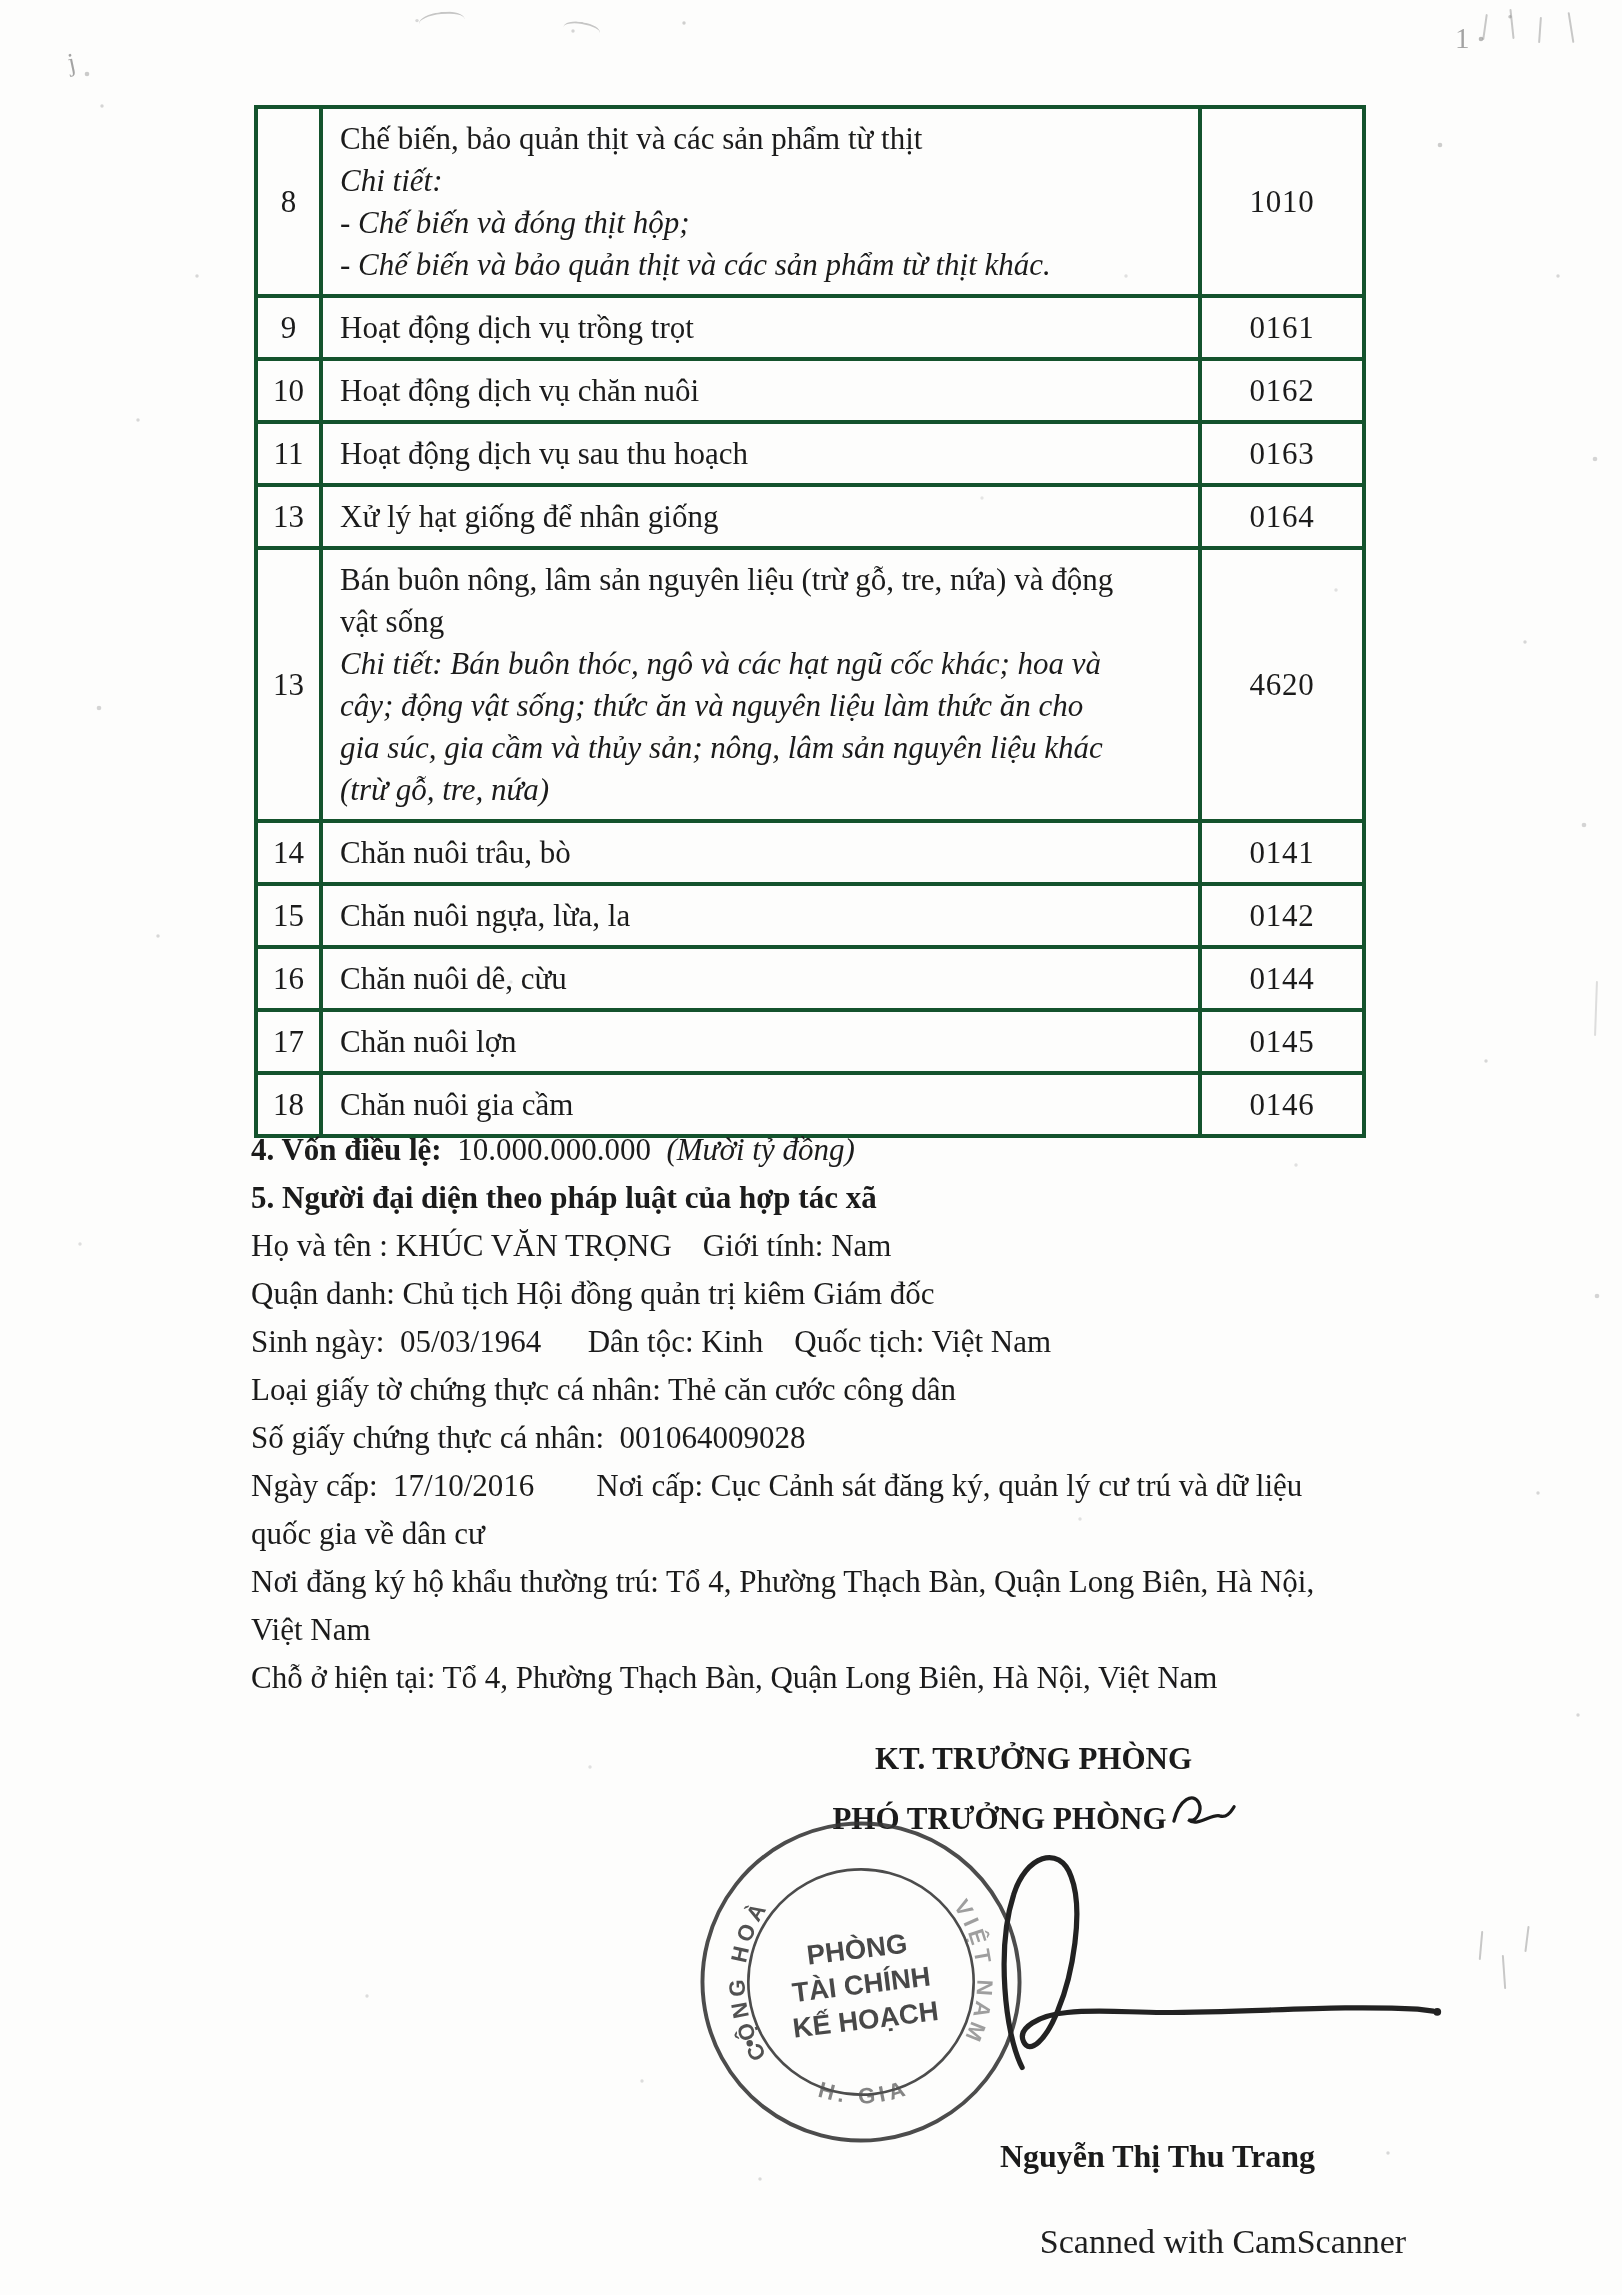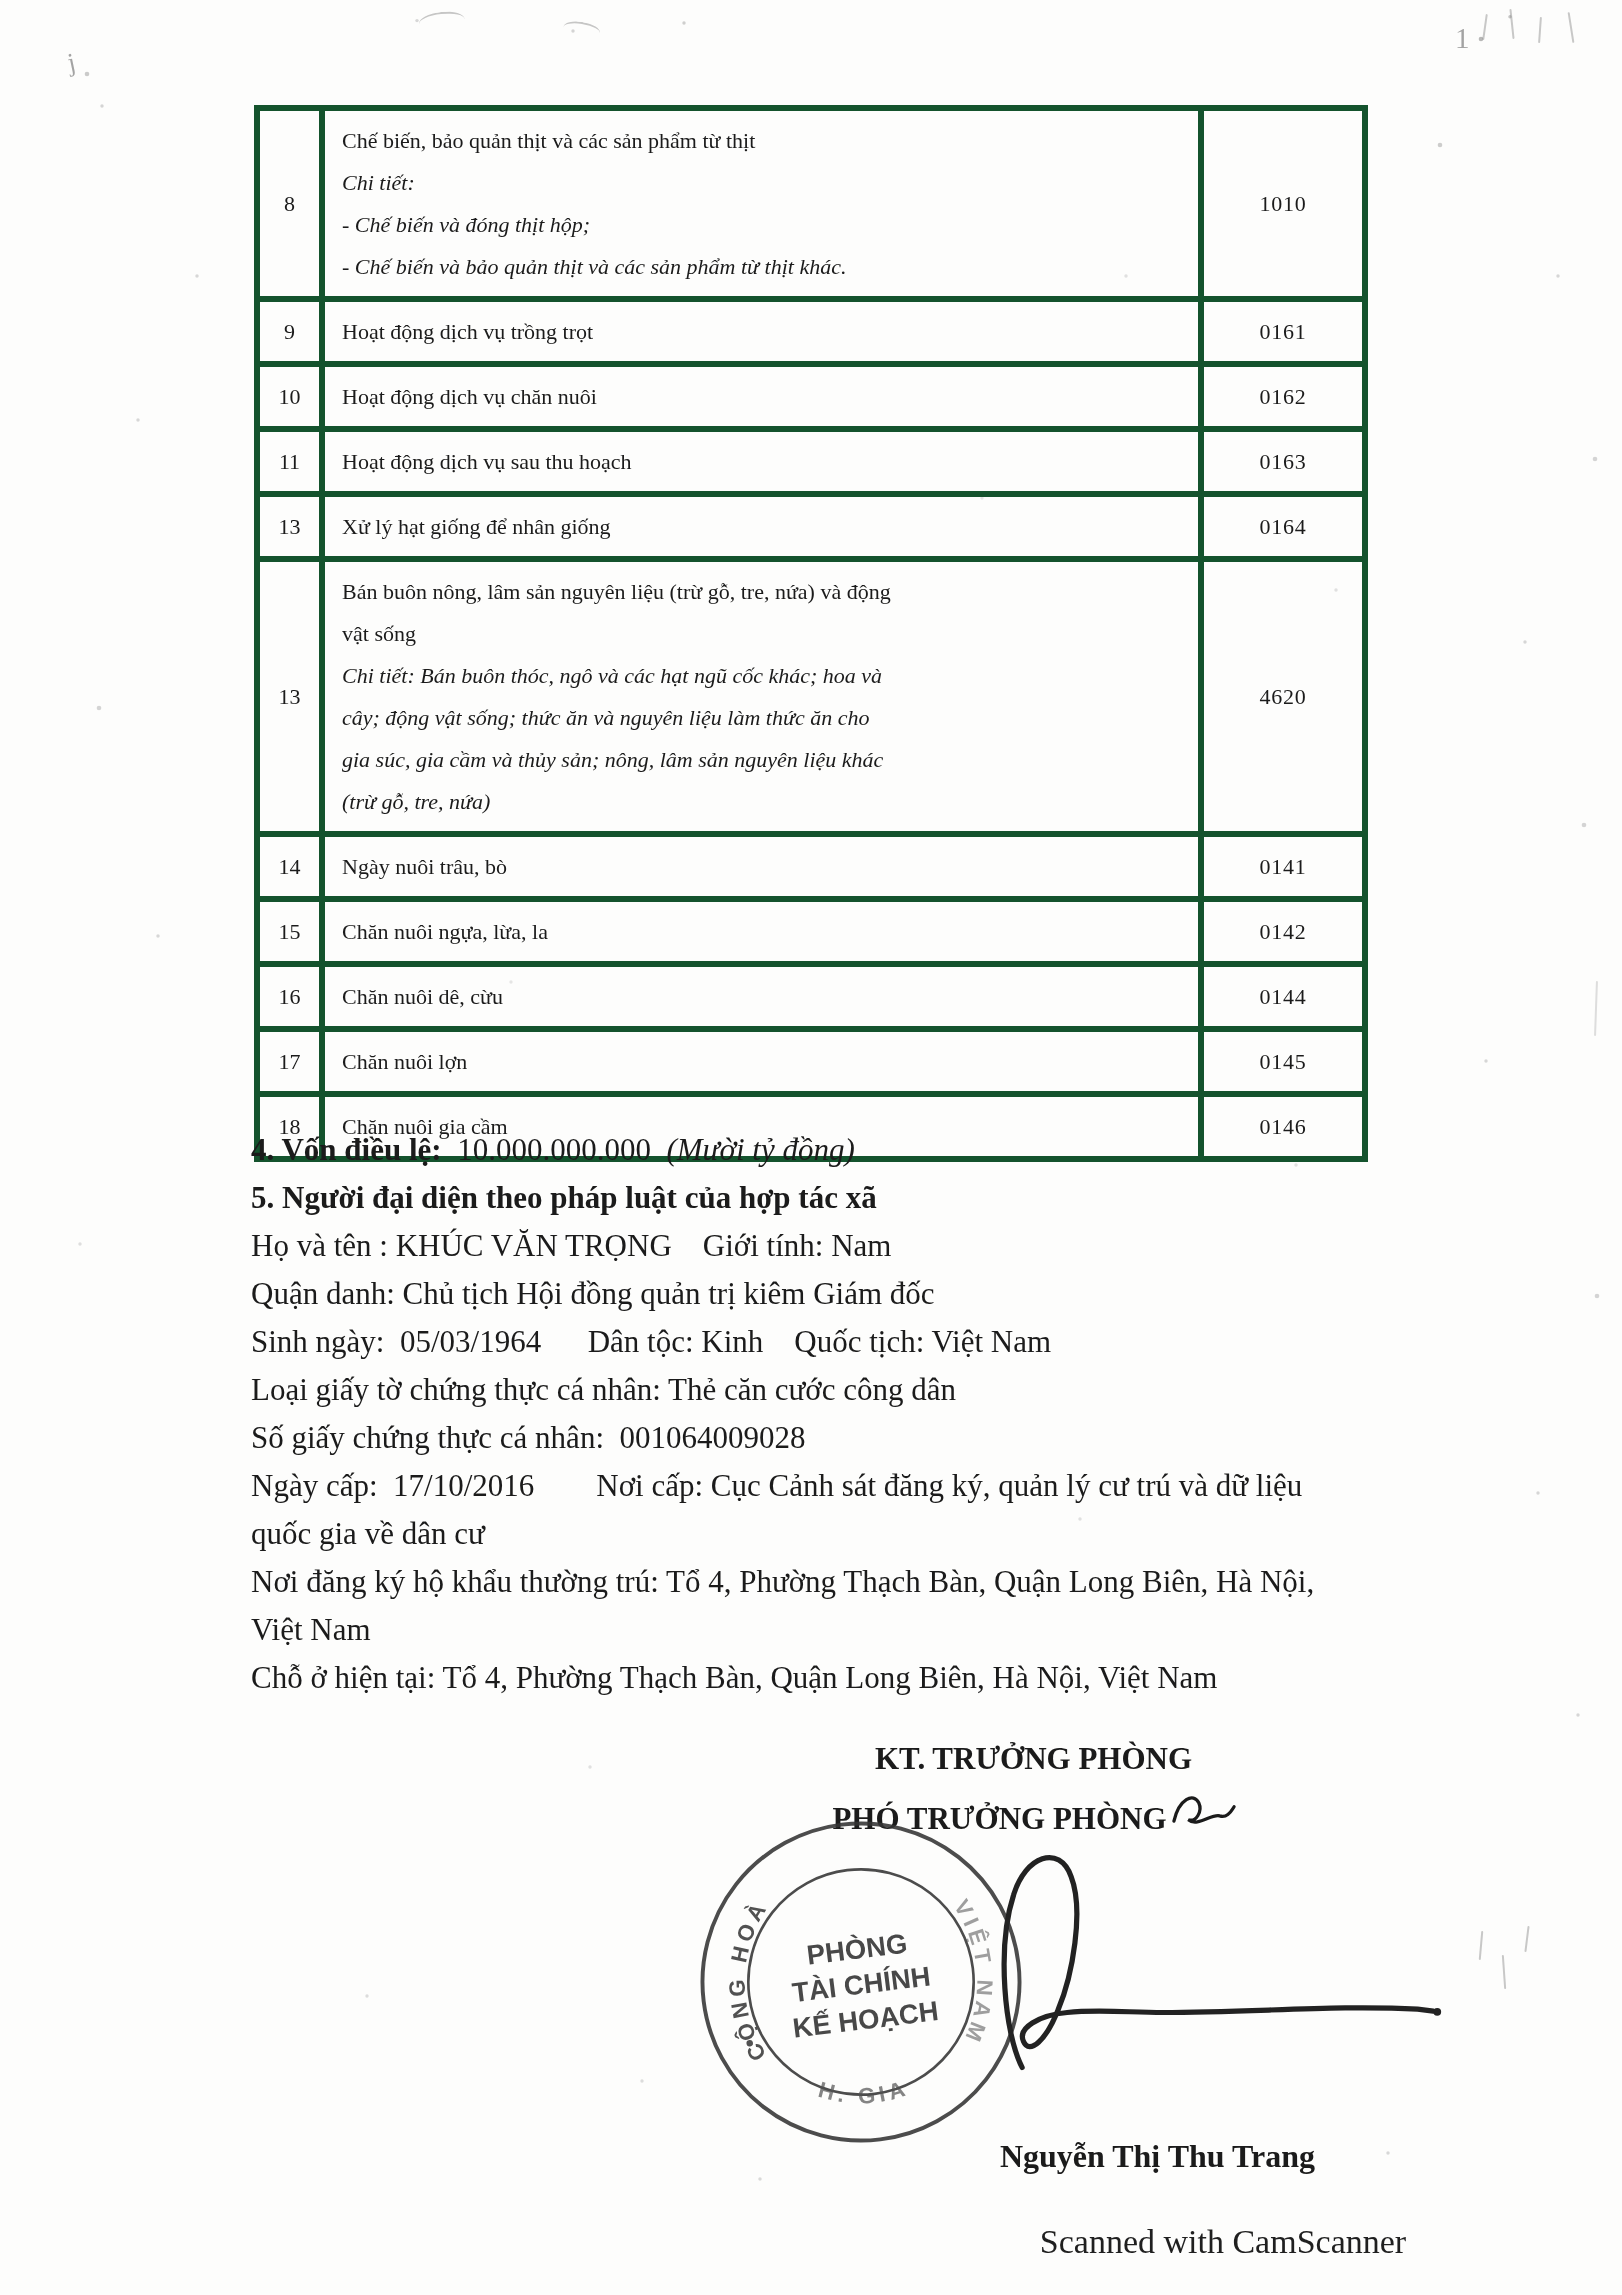--- a/index.html
+++ b/index.html
@@ -1,21 +1,21 @@
 <!DOCTYPE html>
 <html style="font-size:10.5px"><head>
 <meta charset="utf-8">
 <style>
   html,body{margin:0;padding:0;background:#e8e8e8;}
   .page{position:relative;width:1622px;height:2295px;margin:0 auto;background:#fdfdfc;overflow:hidden;
         font-family:"Liberation Serif", serif;color:#1b1b1b;}
   
   .doc-table{position:absolute;left:254px;top:105px;width:1108px;border-collapse:collapse;
              table-layout:fixed;}
-  .doc-table td{border:6px solid #14532d;vertical-align:middle;font-size:22px;line-height:42px;
+  .doc-table td{border:4px solid #14532d;vertical-align:middle;font-size:31px;line-height:42px;
                 padding:8.5px 6.5px;}
   .doc-table{border:2.6px solid #151515;}
   td.cell-no{text-align:center;width:65px;padding:8.5px 1.3px;}
   td.cell-desc{width:879px;padding-left:17px;padding-right:11.8px;}
   td.cell-code{width:164px;text-align:center;letter-spacing:0.7px;}
   .desc-line{white-space:pre-wrap;}
   .desc-line.it{font-style:italic;}
   
   .info-block{position:absolute;left:251px;top:1126px;width:1184px;}
   .info-line{font-size:31px;line-height:48px;white-space:pre-wrap;}
@@ -128,21 +128,21 @@
             <div class="desc-line it">Chi tiết: Bán buôn thóc, ngô và các hạt ngũ cốc khác; hoa và</div>
             <div class="desc-line it">cây; động vật sống; thức ăn và nguyên liệu làm thức ăn cho</div>
             <div class="desc-line it">gia súc, gia cầm và thủy sản; nông, lâm sản nguyên liệu khác</div>
             <div class="desc-line it">(trừ gỗ, tre, nứa)</div>
           </td>
           <td class="cell-code">4620</td>
         </tr>
         <tr>
           <td class="cell-no">14</td>
           <td class="cell-desc">
-            <div class="desc-line">Ngày nuôi trâu, bò</div>
+            <div class="desc-line">Chăn nuôi trâu, bò</div>
           </td>
           <td class="cell-code">0141</td>
         </tr>
         <tr>
           <td class="cell-no">15</td>
           <td class="cell-desc">
             <div class="desc-line">Chăn nuôi ngựa, lừa, la</div>
           </td>
           <td class="cell-code">0142</td>
         </tr>

